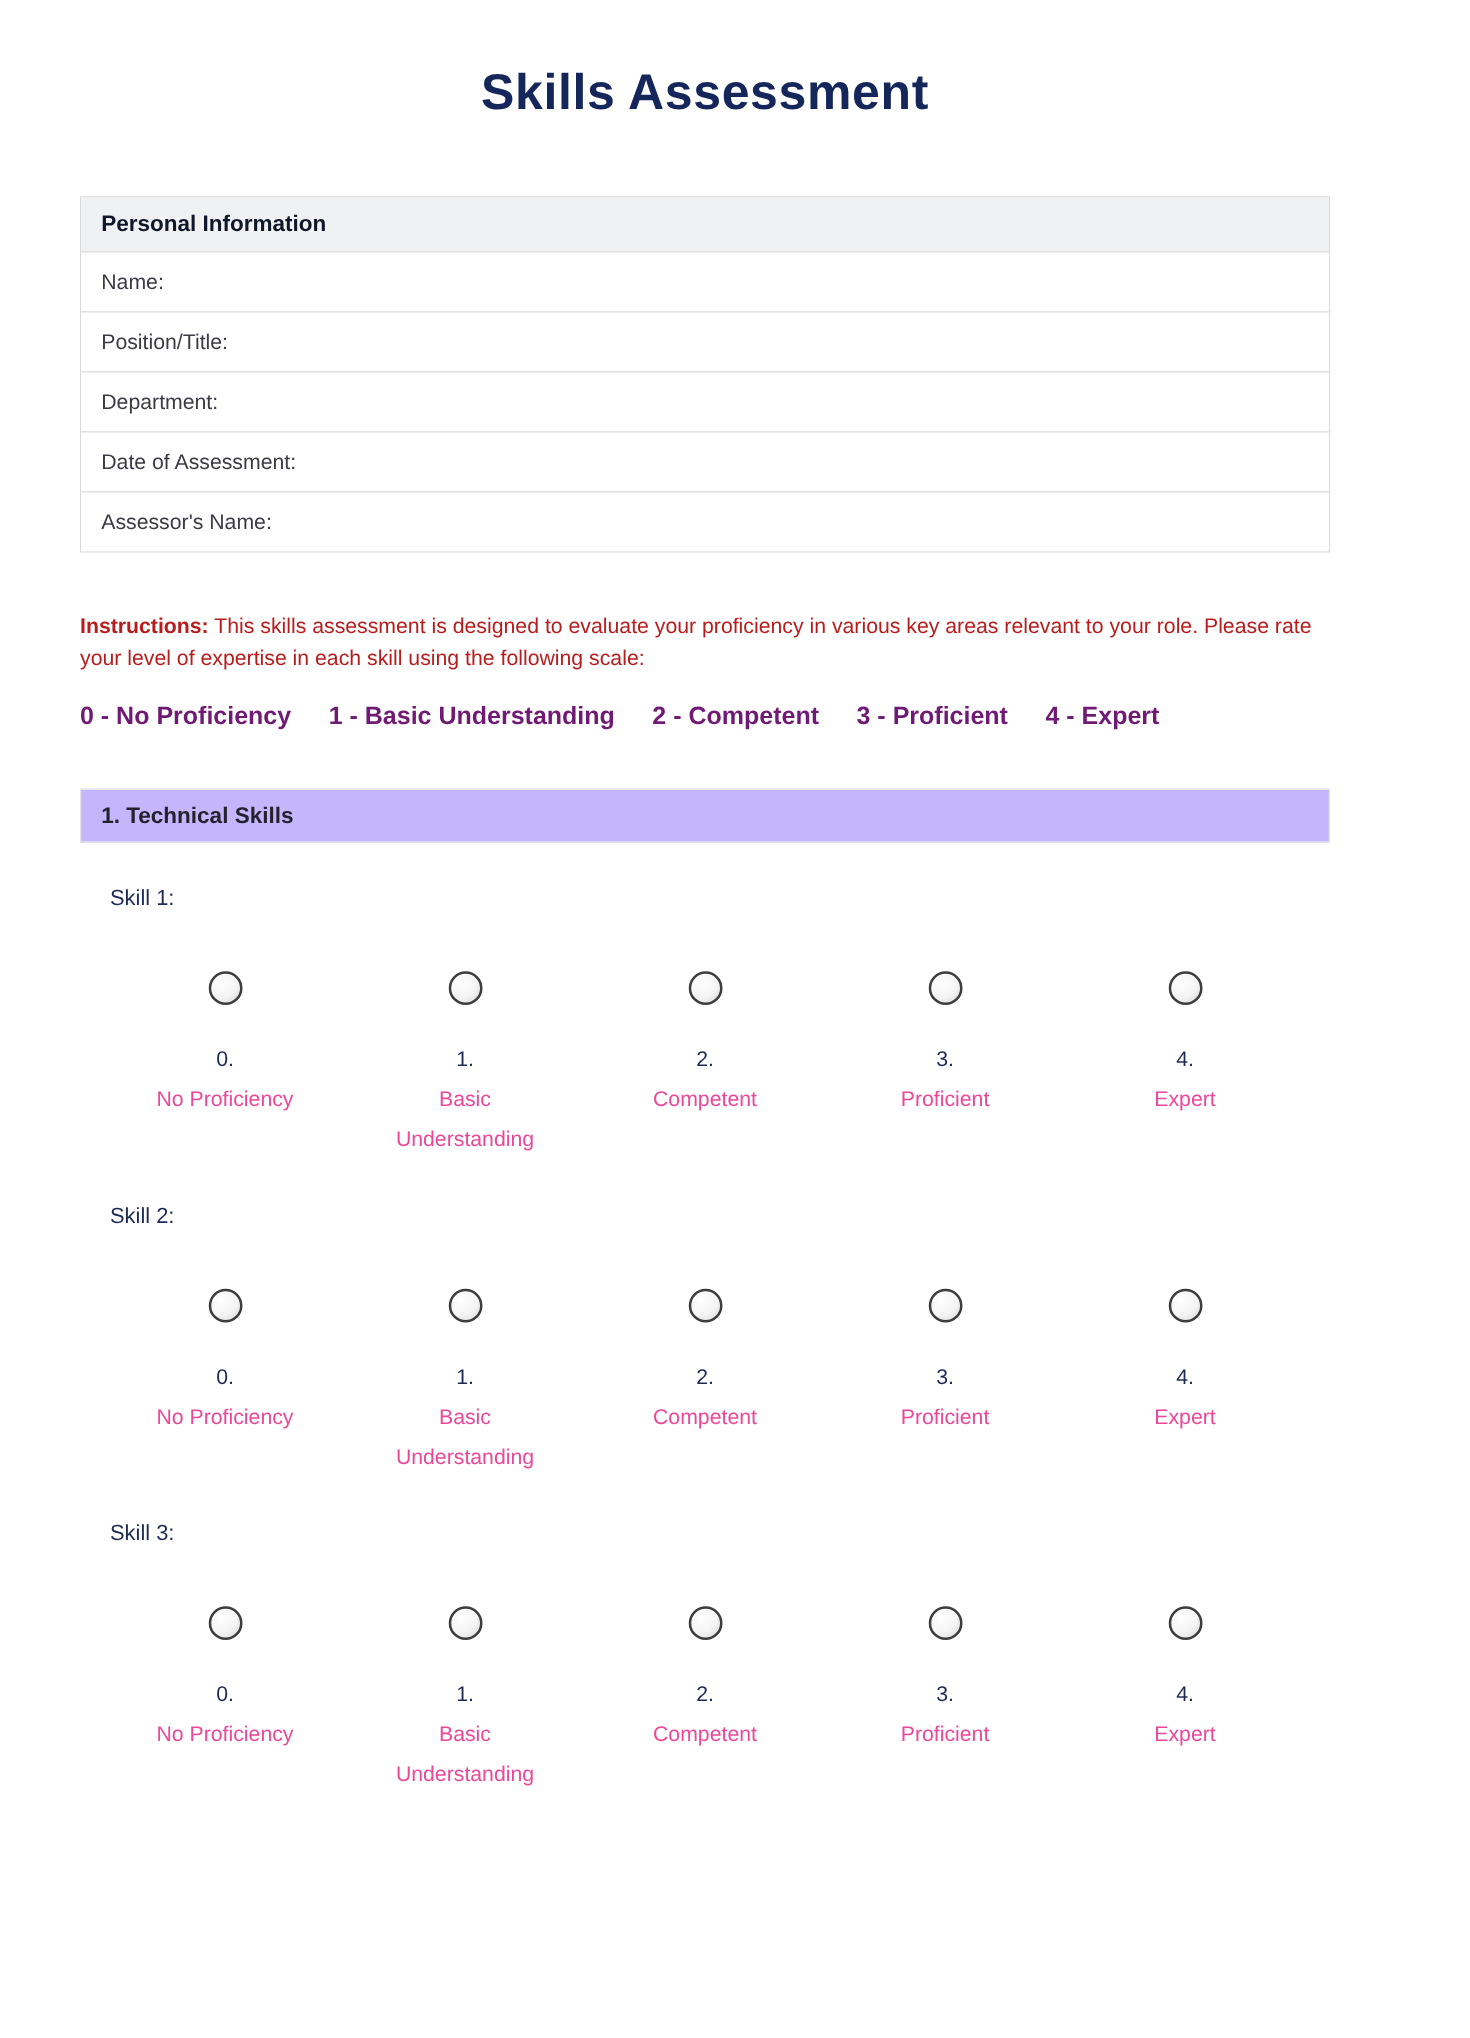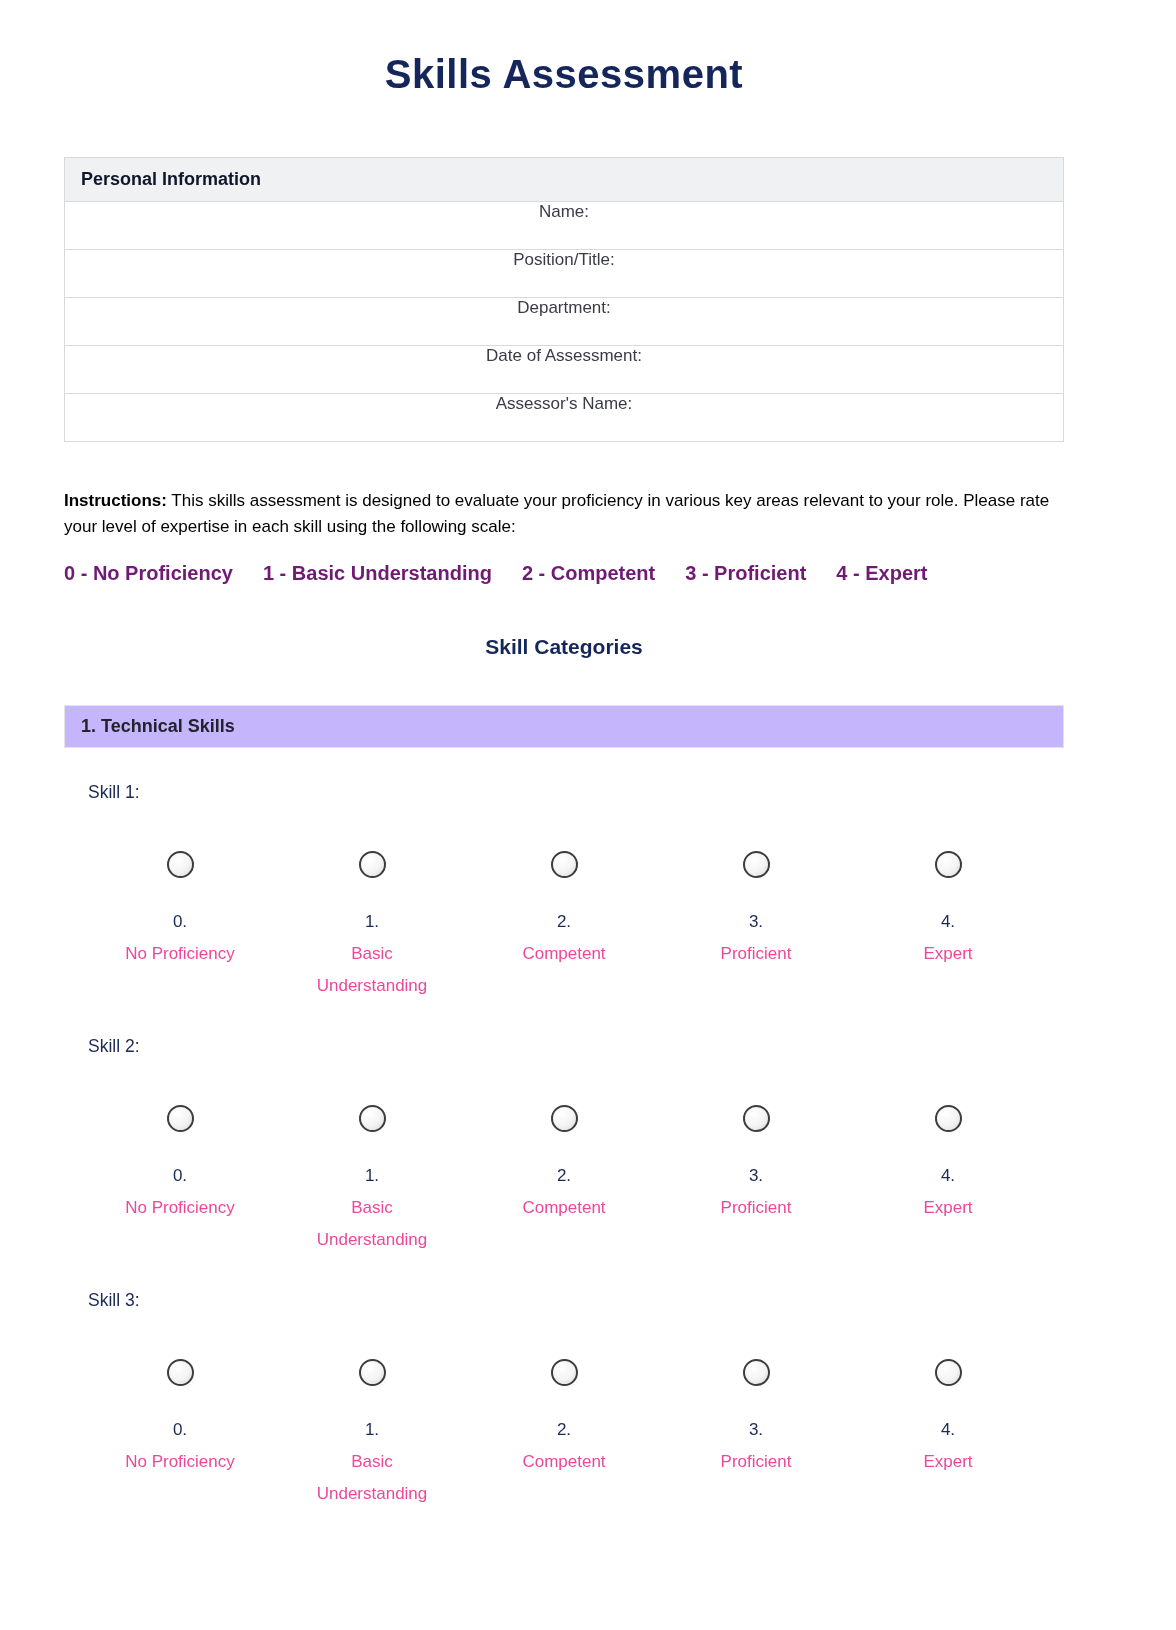--- a/index.html
+++ b/index.html
@@ -35,21 +35,20 @@
     font-weight: 700;
     color: #0f172a;
   }
   .pi-row {
     display: flex;
     align-items: center;
     height: 48px;
     padding: 0 16px;
     border-top: 1px solid #d9d9d9;
     background: #ffffff;
-    flex-direction: column;
   }
   .pi-row .pi-label {
     font-size: 17px;
     color: #3b3b46;
     white-space: nowrap;
   }
   .pi-row input {
     flex: 1;
     margin-left: 10px;
     border: none;
@@ -57,21 +56,21 @@
     font-family: "Liberation Sans", sans-serif;
     font-size: 17px;
     color: #3b3b46;
     background: transparent;
   }
   
   .instructions {
     margin-top: 46px;
     font-size: 17px;
     line-height: 26px;
-    color: #000000;
+    color: #b91c1c;
   }
   .instructions b { font-weight: 700; }
   .scale-line {
     margin-top: 22px;
     display: flex;
     gap: 30px;
     font-size: 20px;
     font-weight: 700;
     color: #701a75;
   }
@@ -168,21 +167,20 @@
   <p class="instructions"><b>Instructions:</b><span> This skills assessment is designed to evaluate your proficiency in various key areas relevant to your role. Please rate your level of expertise in each skill using the following scale:</span></p>
 
   <div class="scale-line">
     <span>0 - No Proficiency</span>
     <span>1 - Basic Understanding</span>
     <span>2 - Competent</span>
     <span>3 - Proficient</span>
     <span>4 - Expert</span>
   </div>
 
-  <h2 class="skill-categories-heading">Skill Categories</h2>
 
   <div class="section-bar">1. Technical Skills</div>
 
   <div class="skill-block">
     <div class="skill-label">Skill 1:</div>
     <div class="options-row">
       <div class="option">
         <span class="radio"></span>
         <div class="opt-num">0.</div>
         <div class="opt-name">No Proficiency</div>

